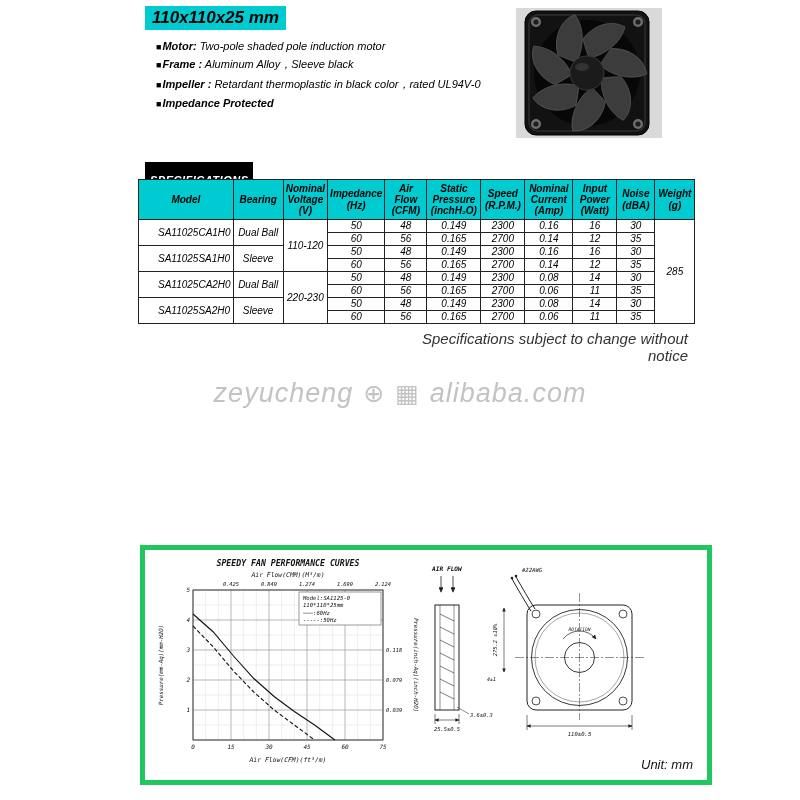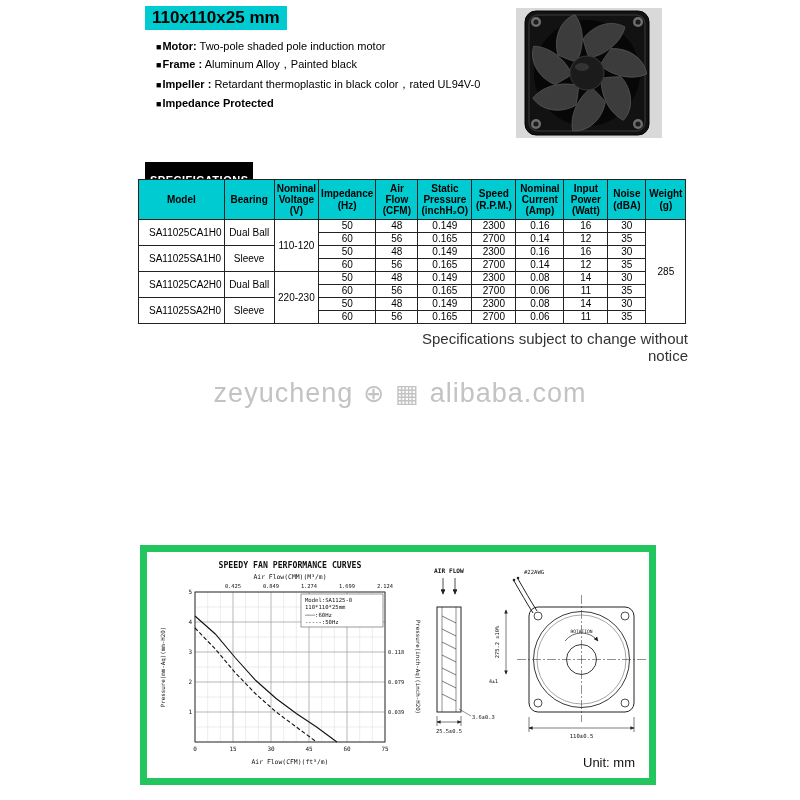--- a/index.html
+++ b/index.html
@@ -1,66 +1,66 @@
 <!DOCTYPE html>
 <html><head>
 <meta charset="utf-8">
 <style>
   * { margin:0; padding:0; box-sizing:border-box; }
   html,body { width:800px; height:800px; background:#fff;
     font-family:"Liberation Sans","DejaVu Sans",sans-serif; color:#000; }
-  .page { position:relative; width:800px; height:800px; background:#fff; overflow:hidden; }
+  .page { position:relative; width:800px; height:800px; background:#fff; overflow:hidden;font-style:italic; }
 
   .title { position:absolute; left:145px; top:6px; background:#00cbd1;
     font-size:17px; font-weight:bold; padding:2px 7px; }
 
   .features { position:absolute; left:156px; top:40px; font-size:11px; }
   .feature { margin-bottom:5px; white-space:nowrap; }
   .bullet { font-size:9px; margin-right:1px; }
   .flabel { font-weight:bold; }
 
   .fan-photo { position:absolute; left:516px; top:8px; width:146px; height:130px; }
 
   .spec-label { position:absolute; left:145px; top:162px; background:#000; color:#fff;
     font-size:11px; font-weight:bold; padding:12px 5px; letter-spacing:.5px; }
 
   .spec-table { position:absolute; left:138px; top:179px; border-collapse:collapse;
     font-size:10px; table-layout:fixed; }
   .spec-table th, .spec-table td { border:1px solid #222; text-align:center;
     padding:0 2px; line-height:1.12; overflow:hidden; }
   .spec-table th { background:#00cbd1; font-weight:bold; white-space:pre-line; height:40px; }
   .spec-table td { height:13px; }
-  .spec-table td.model { text-align:left; padding-left:10px; }
+  .spec-table td.model { text-align:left; padding-left:19px; }
 
   .table-note { position:absolute; left:390px; top:330px; width:298px;
     text-align:right; font-size:15px; color:#333; }
 
   .watermark { position:absolute; left:0; top:378px; width:100%;
     display:flex; justify-content:center; align-items:center; gap:10px;
     color:#c3c3c3; font-size:27px; letter-spacing:1px; }
   .wm-icon { font-size:25px; color:#c3c3c3; }
 
-  .figure-box { position:absolute; left:140px; top:545px; width:516px; height:240px;
-    border:7px solid #22c55e; background:#fff; }
+  .figure-box { position:absolute; left:140px; top:545px; width:572px; height:240px;
+    border:5px solid #22c55e; background:#fff; }
   .chart-svg { position:absolute; left:8px; top:5px; }
   .drawing-svg { position:absolute; left:282px; top:10px; }
   .unit-label { position:absolute; right:14px; bottom:8px; font-size:13px; color:#111; }
 
   svg text { font-family:"DejaVu Sans Mono","Liberation Mono",monospace; fill:#111; }
 </style>
 </head>
 <body>
 
 <div class="page">
 
   <span class="title">110x110x25 mm</span>
 
   <div class="features">
     <div class="feature"><span class="bullet">■</span><span class="flabel">Motor:</span> <span>Two-pole shaded pole induction motor</span></div>
-    <div class="feature"><span class="bullet">■</span><span class="flabel">Frame :</span> <span>Aluminum Alloy，Painted black</span></div>
+    <div class="feature"><span class="bullet">■</span><span class="flabel">Frame :</span> <span>Aluminum Alloy，Sleeve black</span></div>
     <div class="feature"><span class="bullet">■</span><span class="flabel">Impeller :</span> <span>Retardant thermoplastic in black color，rated UL94V-0</span></div>
     <div class="feature"><span class="bullet">■</span><span class="flabel">Impedance Protected</span></div>
   </div>
 
   <div class="fan-photo">
     <svg width="146" height="130" viewBox="0 0 146 130">
       <rect x="0" y="0" width="146" height="130" fill="#d9d9d9"></rect>
       <rect x="9" y="3" width="124" height="124" rx="11" fill="#121212" stroke="#000" stroke-width="1"></rect>
       <rect x="13" y="7" width="116" height="116" rx="9" fill="none" stroke="#2e2e2e" stroke-width="1.5"></rect>
       <circle cx="71" cy="65" r="53" fill="#070707"></circle>

